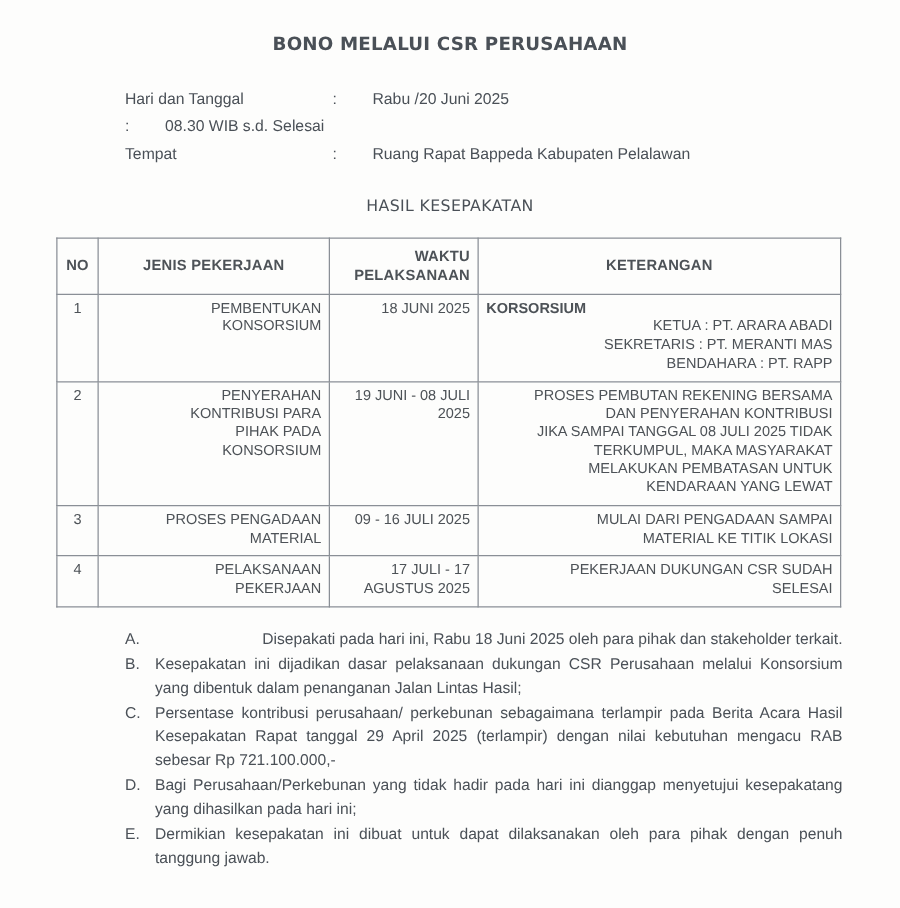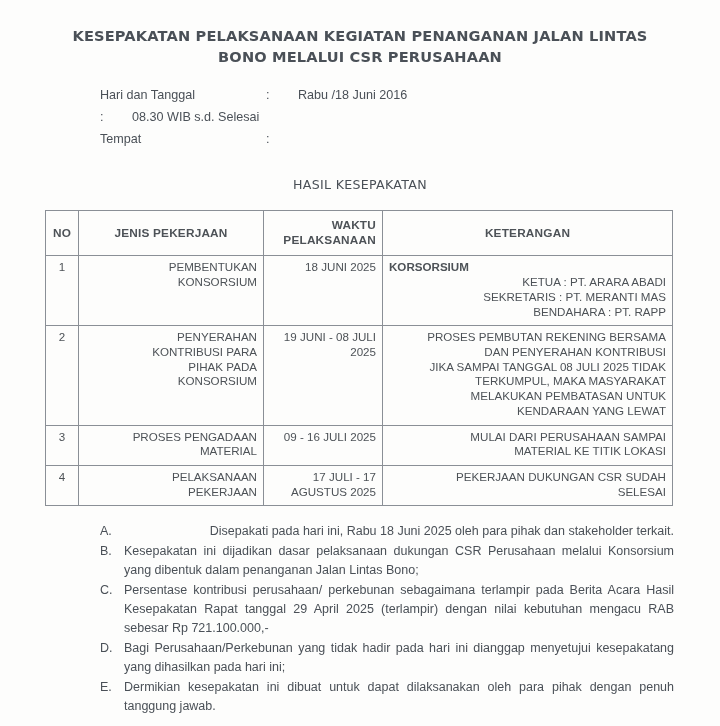--- a/index.html
+++ b/index.html
@@ -41,21 +41,21 @@
   
   .meta {
     margin: 22px 0 0 0;
     padding-left: 100px;
     font-size: 12.6px;
     line-height: 1.0;
     color: #4a5057;
   }
   .meta-row {
     display: flex;
-    align-items: flex-start;
+    align-items: center;
     height: 22px;
   }
   .meta-label { width: 166px; flex: 0 0 166px; }
   .meta-colon { width: 32px; flex: 0 0 32px; }
   .meta-value { flex: 1 1 auto; }
 
   
   .section-heading {
     margin: 22px 0 0 0;
     text-align: center;
@@ -130,37 +130,37 @@
     text-align: justify;
   }
   .point.nojustify .point-text { text-align: right; }
 </style>
 </head>
 <body>
 
 <div class="page">
 
   <h1 class="doc-title">
-    <span class="l1">KESEPAKATAN  PELAKSANAAN KEGIATAN PENANGANAN JALAN LINTAS</span>
     <span class="l2">BONO MELALUI CSR PERUSAHAAN</span>
   </h1>
 
   <div class="meta">
     <div class="meta-row">
       <span class="meta-label">Hari dan Tanggal</span>
       <span class="meta-colon">:</span>
-      <span class="meta-value">Rabu /18 Juni 2016</span>
+      <span class="meta-value">Rabu /20 Juni 2025</span>
     </div>
     <div class="meta-row">
       <span class="meta-colon">:</span>
       <span class="meta-value">08.30 WIB s.d. Selesai</span>
     </div>
     <div class="meta-row">
       <span class="meta-label">Tempat</span>
       <span class="meta-colon">:</span>
+      <span class="meta-value">Ruang Rapat Bappeda Kabupaten Pelalawan</span>
     </div>
   </div>
 
   <div class="section-heading">HASIL KESEPAKATAN</div>
 
   <div class="table-wrap">
     <table class="agreement">
       <colgroup>
         <col class="col-no">
         <col class="col-job">
@@ -222,21 +222,21 @@
         <tr>
           <td class="cell-no">3</td>
           <td class="cell-job">
             <span class="desc-line">PROSES PENGADAAN</span>
             <span class="desc-line">MATERIAL</span>
           </td>
           <td class="cell-time">
             <span class="desc-line">09 - 16 JULI 2025</span>
           </td>
           <td class="cell-desc">
-            <span class="desc-line">MULAI DARI PERUSAHAAN SAMPAI</span>
+            <span class="desc-line">MULAI DARI PENGADAAN SAMPAI</span>
             <span class="desc-line">MATERIAL KE TITIK LOKASI</span>
           </td>
         </tr>
 
         <tr>
           <td class="cell-no">4</td>
           <td class="cell-job">
             <span class="desc-line">PELAKSANAAN</span>
             <span class="desc-line">PEKERJAAN</span>
           </td>
@@ -254,21 +254,21 @@
     </table>
   </div>
 
   <div class="points">
     <div class="point nojustify">
       <span class="point-letter">A.</span>
       <span class="point-text">Disepakati pada hari ini, Rabu 18 Juni 2025 oleh para pihak dan stakeholder terkait.</span>
     </div>
     <div class="point">
       <span class="point-letter">B.</span>
-      <span class="point-text">Kesepakatan ini dijadikan dasar pelaksanaan dukungan CSR Perusahaan melalui Konsorsium yang dibentuk dalam penanganan Jalan Lintas Bono;</span>
+      <span class="point-text">Kesepakatan ini dijadikan dasar pelaksanaan dukungan CSR Perusahaan melalui Konsorsium yang dibentuk dalam penanganan Jalan Lintas Hasil;</span>
     </div>
     <div class="point">
       <span class="point-letter">C.</span>
       <span class="point-text">Persentase kontribusi perusahaan/ perkebunan sebagaimana terlampir pada Berita Acara Hasil Kesepakatan Rapat tanggal 29 April 2025 (terlampir) dengan nilai kebutuhan mengacu RAB sebesar Rp 721.100.000,-</span>
     </div>
     <div class="point">
       <span class="point-letter">D.</span>
       <span class="point-text">Bagi Perusahaan/Perkebunan yang tidak hadir pada hari ini dianggap menyetujui kesepakatang yang dihasilkan pada hari ini;</span>
     </div>
     <div class="point">

